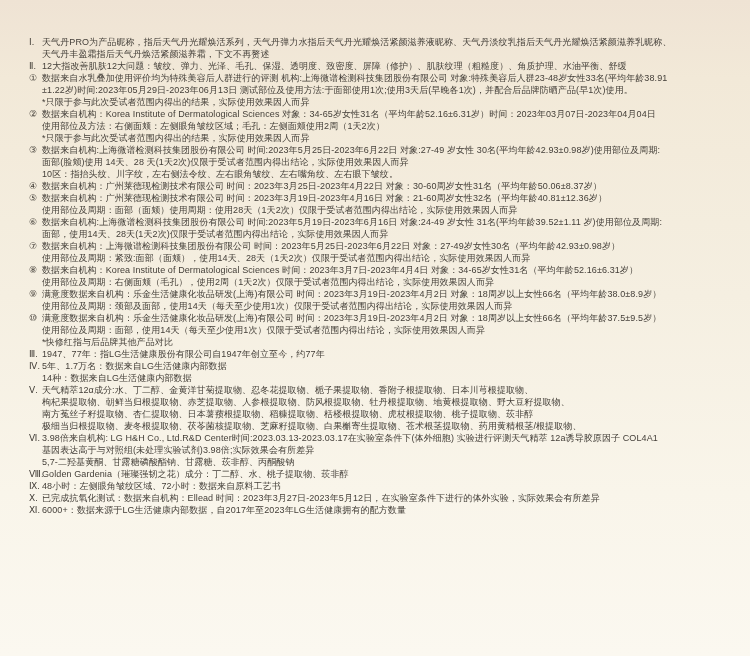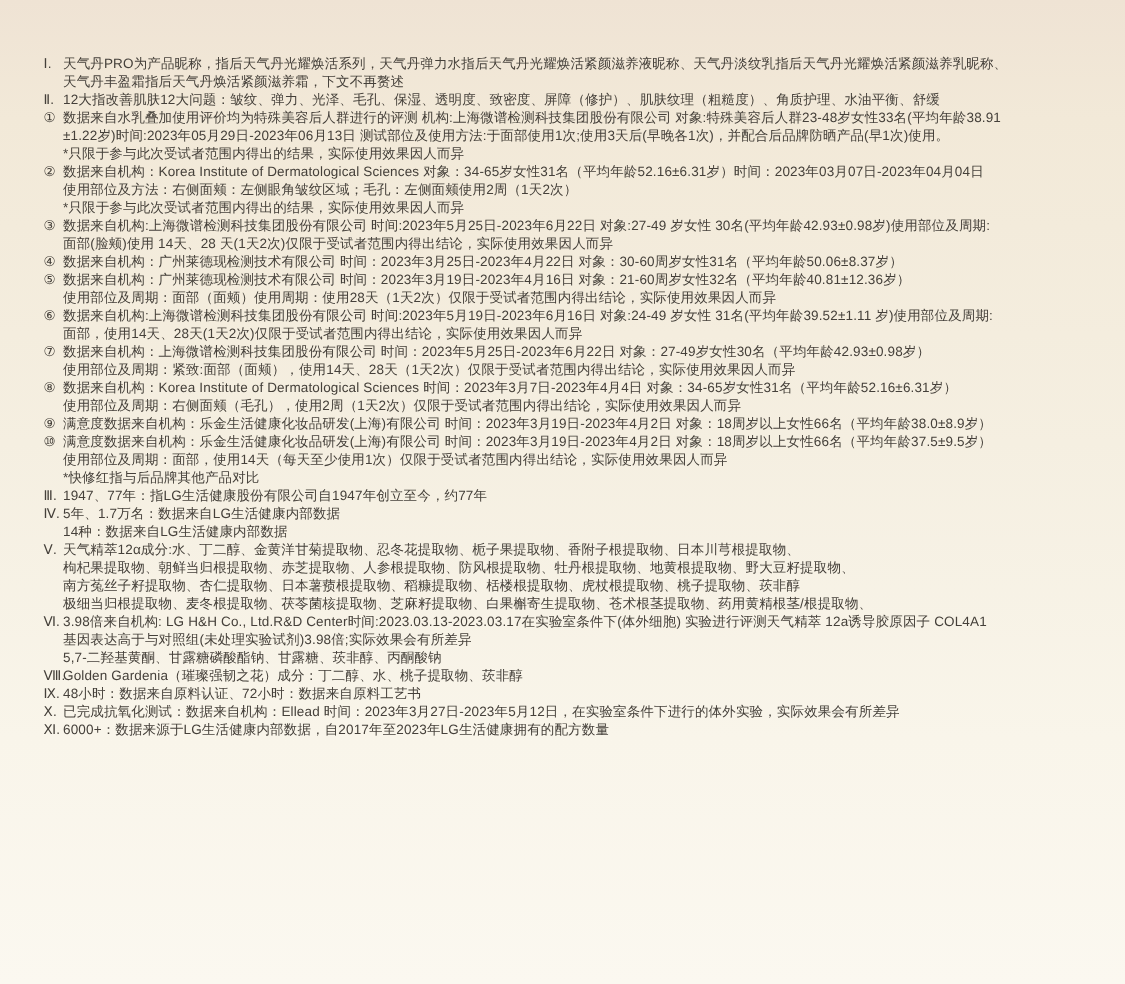--- a/index.html
+++ b/index.html
@@ -40,20 +40,21 @@
       <div class="line item"><span class="marker">②</span><span>数据来自机构：Korea Institute of Dermatological Sciences 对象：34-65岁女性31名（平均年龄52.16±6.31岁）时间：2023年03月07日-2023年04月04日</span></div>
 
       <div class="line cont"><span class="marker"></span><span>使用部位及方法：右侧面颊：左侧眼角皱纹区域；毛孔：左侧面颊使用2周（1天2次）</span></div>
 
       <div class="line cont"><span class="marker"></span><span>*只限于参与此次受试者范围内得出的结果，实际使用效果因人而异</span></div>
 
       <div class="line item"><span class="marker">③</span><span>数据来自机构:上海微谱检测科技集团股份有限公司 时间:2023年5月25日-2023年6月22日 对象:27-49 岁女性 30名(平均年龄42.93±0.98岁)使用部位及周期:</span></div>
 
       <div class="line cont"><span class="marker"></span><span>面部(脸颊)使用 14天、28 天(1天2次)仅限于受试者范围内得出结论，实际使用效果因人而异</span></div>
 
+      <div class="line cont"><span class="marker"></span><span>10区：指抬头纹、川字纹，左右侧法令纹、左右眼角皱纹、左右嘴角纹、左右眼下皱纹。</span></div>
 
       <div class="line item"><span class="marker">④</span><span>数据来自机构：广州莱德现检测技术有限公司 时间：2023年3月25日-2023年4月22日 对象：30-60周岁女性31名（平均年龄50.06±8.37岁）</span></div>
 
 
       <div class="line item"><span class="marker">⑤</span><span>数据来自机构：广州莱德现检测技术有限公司 时间：2023年3月19日-2023年4月16日 对象：21-60周岁女性32名（平均年龄40.81±12.36岁）</span></div>
 
       <div class="line cont"><span class="marker"></span><span>使用部位及周期：面部（面颊）使用周期：使用28天（1天2次）仅限于受试者范围内得出结论，实际使用效果因人而异</span></div>
 
       <div class="line item"><span class="marker">⑥</span><span>数据来自机构:上海微谱检测科技集团股份有限公司 时间:2023年5月19日-2023年6月16日 对象:24-49 岁女性 31名(平均年龄39.52±1.11 岁)使用部位及周期:</span></div>
 
@@ -62,20 +63,21 @@
       <div class="line item"><span class="marker">⑦</span><span>数据来自机构：上海微谱检测科技集团股份有限公司 时间：2023年5月25日-2023年6月22日 对象：27-49岁女性30名（平均年龄42.93±0.98岁）</span></div>
 
       <div class="line cont"><span class="marker"></span><span>使用部位及周期：紧致:面部（面颊），使用14天、28天（1天2次）仅限于受试者范围内得出结论，实际使用效果因人而异</span></div>
 
       <div class="line item"><span class="marker">⑧</span><span>数据来自机构：Korea Institute of Dermatological Sciences 时间：2023年3月7日-2023年4月4日 对象：34-65岁女性31名（平均年龄52.16±6.31岁）</span></div>
 
       <div class="line cont"><span class="marker"></span><span>使用部位及周期：右侧面颊（毛孔），使用2周（1天2次）仅限于受试者范围内得出结论，实际使用效果因人而异</span></div>
 
       <div class="line item"><span class="marker">⑨</span><span>满意度数据来自机构：乐金生活健康化妆品研发(上海)有限公司 时间：2023年3月19日-2023年4月2日 对象：18周岁以上女性66名（平均年龄38.0±8.9岁）</span></div>
 
+      <div class="line cont"><span class="marker"></span><span>使用部位及周期：颈部及面部，使用14天（每天至少使用1次）仅限于受试者范围内得出结论，实际使用效果因人而异</span></div>
 
       <div class="line item"><span class="marker">⑩</span><span>满意度数据来自机构：乐金生活健康化妆品研发(上海)有限公司 时间：2023年3月19日-2023年4月2日 对象：18周岁以上女性66名（平均年龄37.5±9.5岁）</span></div>
 
       <div class="line cont"><span class="marker"></span><span>使用部位及周期：面部，使用14天（每天至少使用1次）仅限于受试者范围内得出结论，实际使用效果因人而异</span></div>
 
       <div class="line cont"><span class="marker"></span><span>*快修红指与后品牌其他产品对比</span></div>
 
       <div class="line item"><span class="marker">Ⅲ.</span><span>1947、77年：指LG生活健康股份有限公司自1947年创立至今，约77年</span></div>
 
       <div class="line item"><span class="marker">Ⅳ.</span><span>5年、1.7万名：数据来自LG生活健康内部数据</span></div>
@@ -93,19 +95,19 @@
 
       <div class="line item"><span class="marker">Ⅵ.</span><span>3.98倍来自机构: LG H&amp;H Co., Ltd.R&amp;D Center时间:2023.03.13-2023.03.17在实验室条件下(体外细胞) 实验进行评测天气精萃 12a诱导胶原因子 COL4A1</span></div>
 
       <div class="line cont"><span class="marker"></span><span>基因表达高于与对照组(未处理实验试剂)3.98倍;实际效果会有所差异</span></div>
 
 
       <div class="line cont"><span class="marker"></span><span>5,7-二羟基黄酮、甘露糖磷酸酯钠、甘露糖、莰非醇、丙酮酸钠</span></div>
 
       <div class="line item"><span class="marker">Ⅷ.</span><span>Golden Gardenia（璀璨强韧之花）成分：丁二醇、水、桃子提取物、莰非醇</span></div>
 
-      <div class="line item"><span class="marker">Ⅸ.</span><span>48小时：数据来自原料认证、72小时：数据来自原料工艺书</span></div>
+      <div class="line item"><span class="marker">Ⅸ.</span><span>48小时：左侧眼角皱纹区域、72小时：数据来自原料工艺书</span></div>
 
       <div class="line item"><span class="marker">Ⅹ.</span><span>已完成抗氧化测试：数据来自机构：Ellead 时间：2023年3月27日-2023年5月12日，在实验室条件下进行的体外实验，实际效果会有所差异</span></div>
 
       <div class="line item"><span class="marker">Ⅺ.</span><span>6000+：数据来源于LG生活健康内部数据，自2017年至2023年LG生活健康拥有的配方数量</span></div>
     </div>
 </div>
 
 </body></html>

